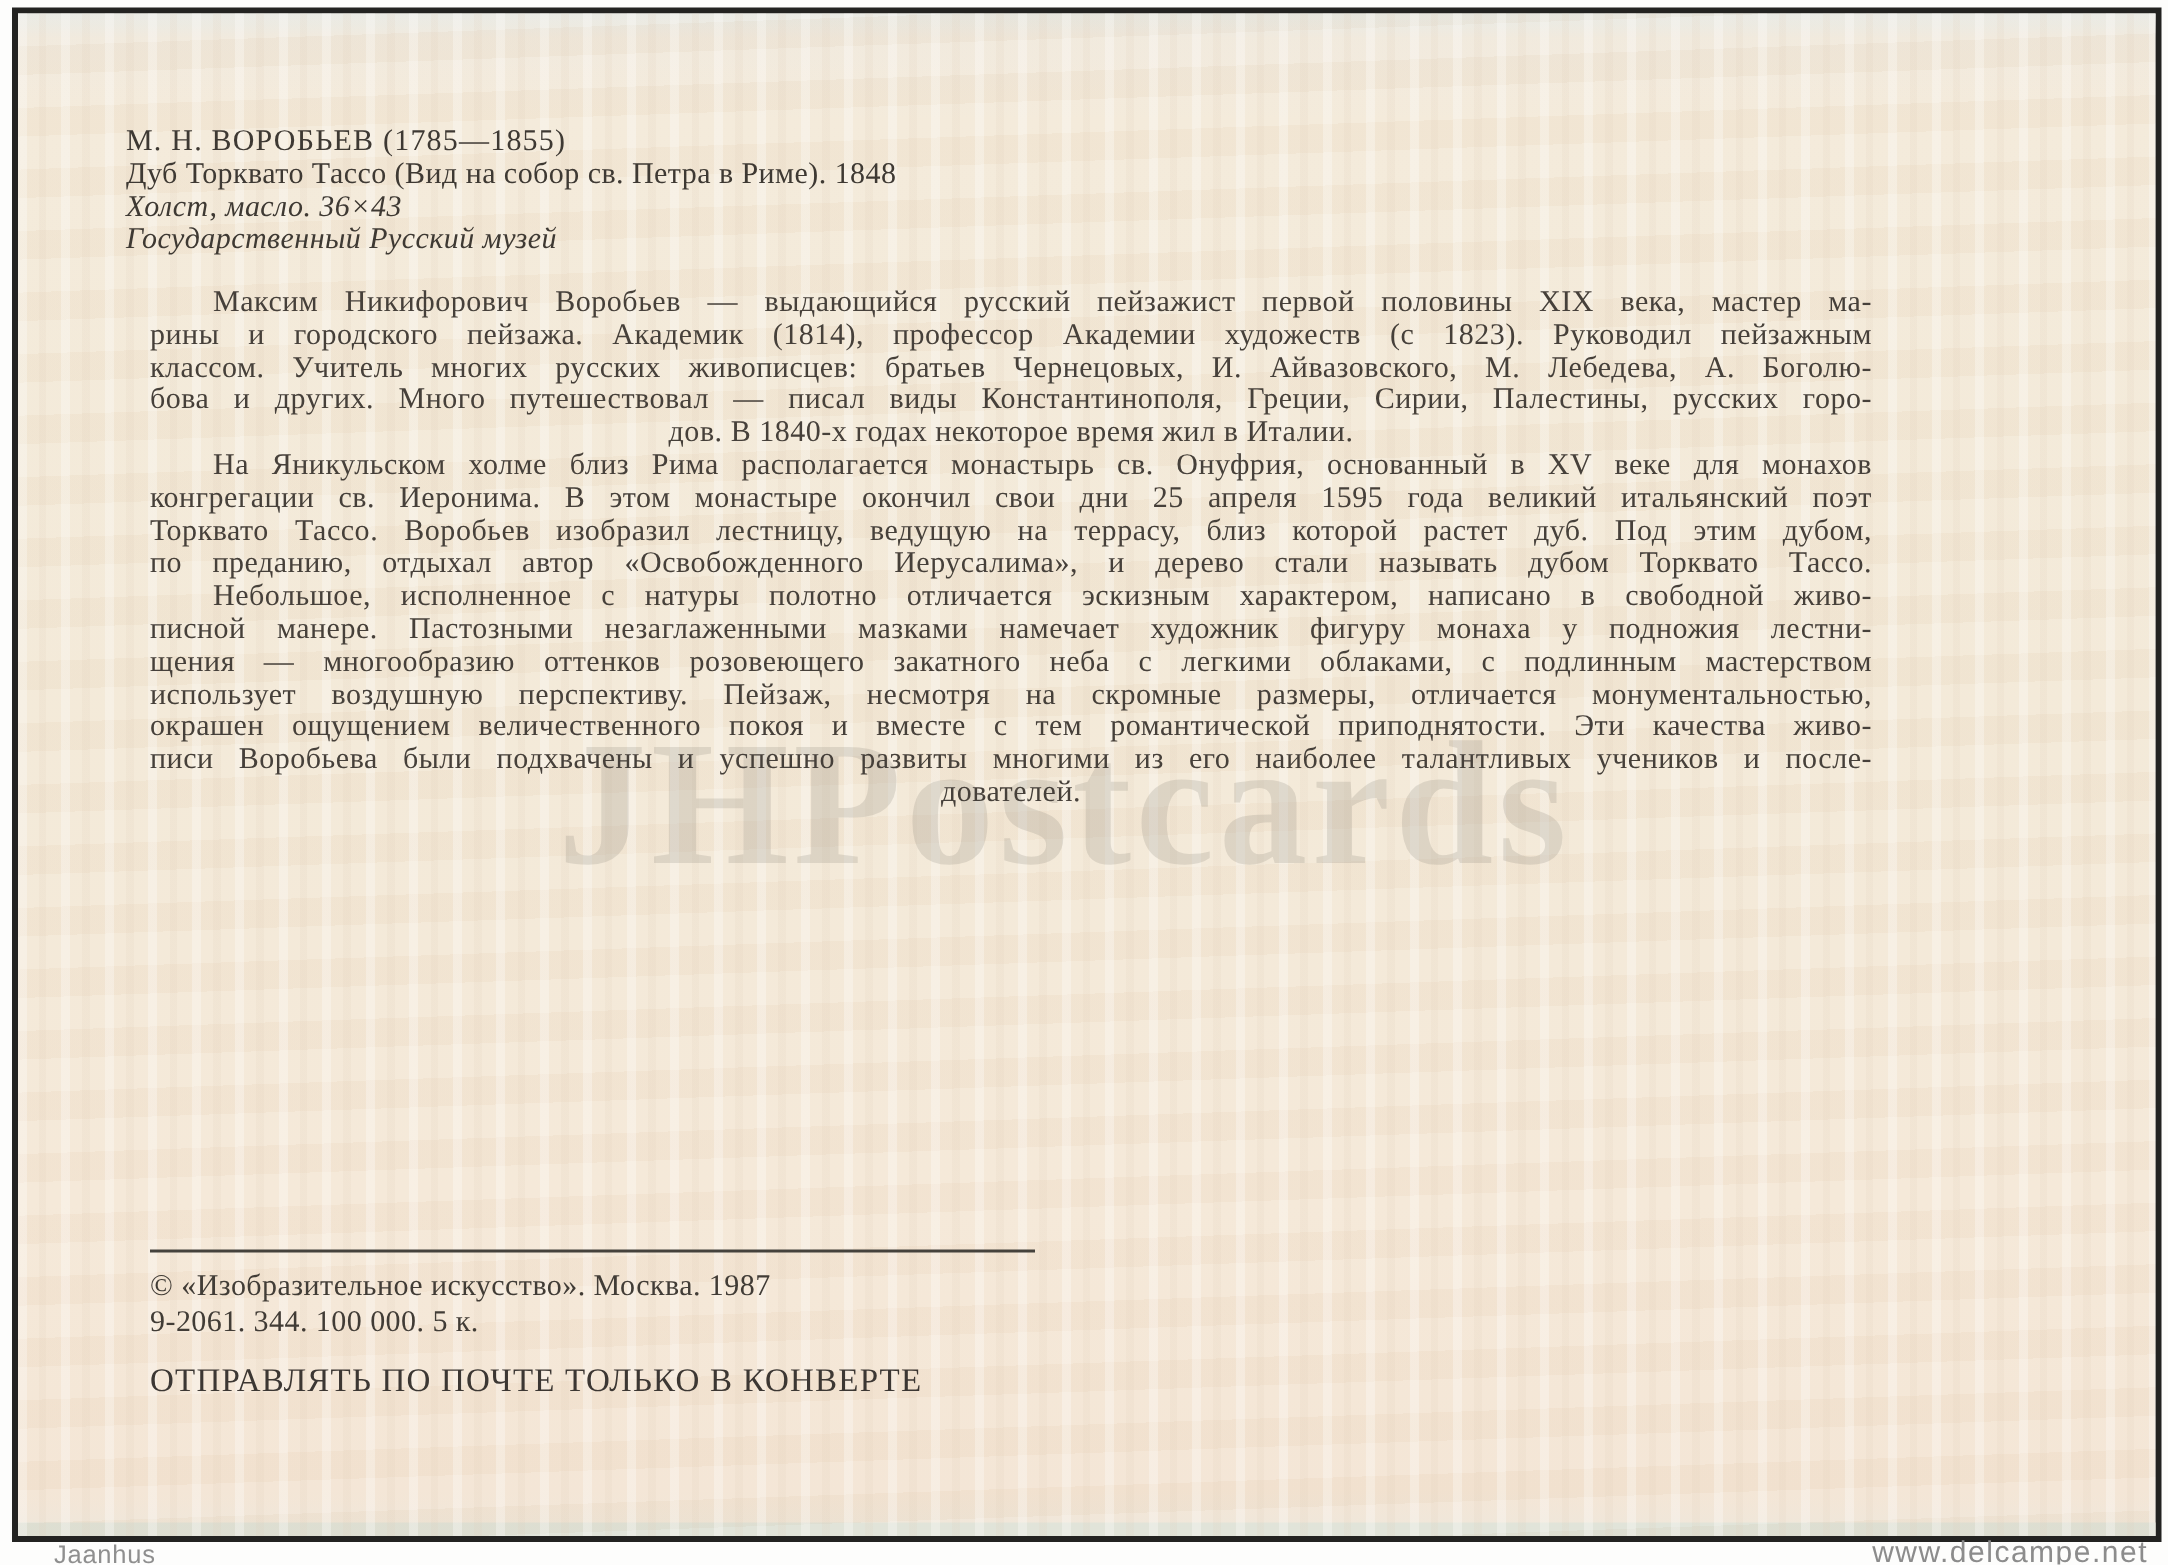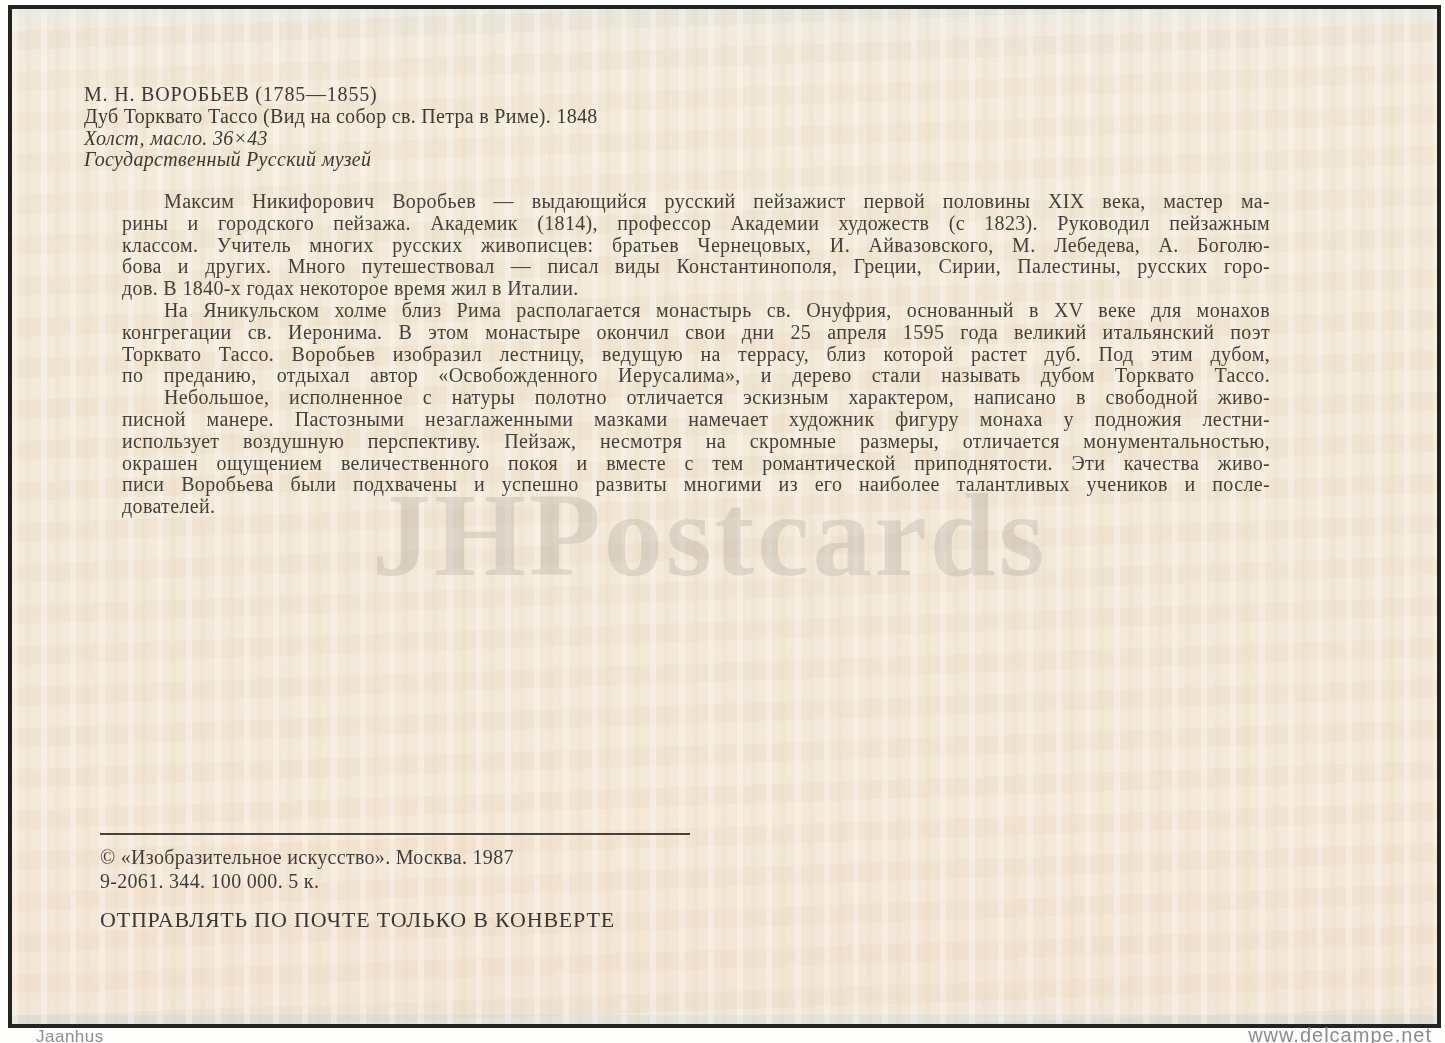--- a/index.html
+++ b/index.html
@@ -40,23 +40,23 @@
 
   .hdr{
     position:absolute;left:84px;top:84px;width:1148px;
     font-size:20px;line-height:21.8px;color:#3e3933;letter-spacing:.3px;
   }
   .hdr .caps{letter-spacing:.8px;}
   .hdr .it{font-style:italic;}
 
   .body-text{
     position:absolute;left:100px;top:191px;width:1148px;
-    font-size:20px;line-height:21.8px;color:#46403a;letter-spacing:.35px;margin-left:22px;
+    font-size:20px;line-height:21.8px;color:#46403a;letter-spacing:.35px;
   }
-  .line{white-space:normal;}
+  .line{white-space:normal;text-align:center;}
   .jl{text-align:justify;text-align-last:justify;}
   .first{text-indent:42px;}
 
   .divider{
     position:absolute;left:100px;top:833px;width:590px;height:0;
     border-top:2px solid #45423c;
   }
   .imprint{
     position:absolute;left:100px;top:845px;width:700px;
     font-size:20px;line-height:24px;color:#413c36;letter-spacing:.3px;
@@ -109,20 +109,21 @@
       </div>
       <div class="para">
         <div class="line first jl">На Яникульском холме близ Рима располагается монастырь св. Онуфрия, основанный в XV веке для монахов</div>
         <div class="line jl">конгрегации св. Иеронима. В этом монастыре окончил свои дни 25 апреля 1595 года великий итальянский поэт</div>
         <div class="line jl">Торквато Тассо. Воробьев изобразил лестницу, ведущую на террасу, близ которой растет дуб. Под этим дубом,</div>
         <div class="line jl">по преданию, отдыхал автор «Освобожденного Иерусалима», и дерево стали называть дубом Торквато Тассо.</div>
       </div>
       <div class="para">
         <div class="line first jl">Небольшое, исполненное с натуры полотно отличается эскизным характером, написано в свободной живо-</div>
         <div class="line jl">писной манере. Пастозными незаглаженными мазками намечает художник фигуру монаха у подножия лестни-</div>
+        <div class="line jl">щения — многообразию оттенков розовеющего закатного неба с легкими облаками, с подлинным мастерством</div>
         <div class="line jl">использует воздушную перспективу. Пейзаж, несмотря на скромные размеры, отличается монументальностью,</div>
         <div class="line jl">окрашен ощущением величественного покоя и вместе с тем романтической приподнятости. Эти качества живо-</div>
         <div class="line jl">писи Воробьева были подхвачены и успешно развиты многими из его наиболее талантливых учеников и после-</div>
         <div class="line last">дователей.</div>
       </div>
     </div>
 
     <div class="divider"></div>
 
     <div class="imprint">

